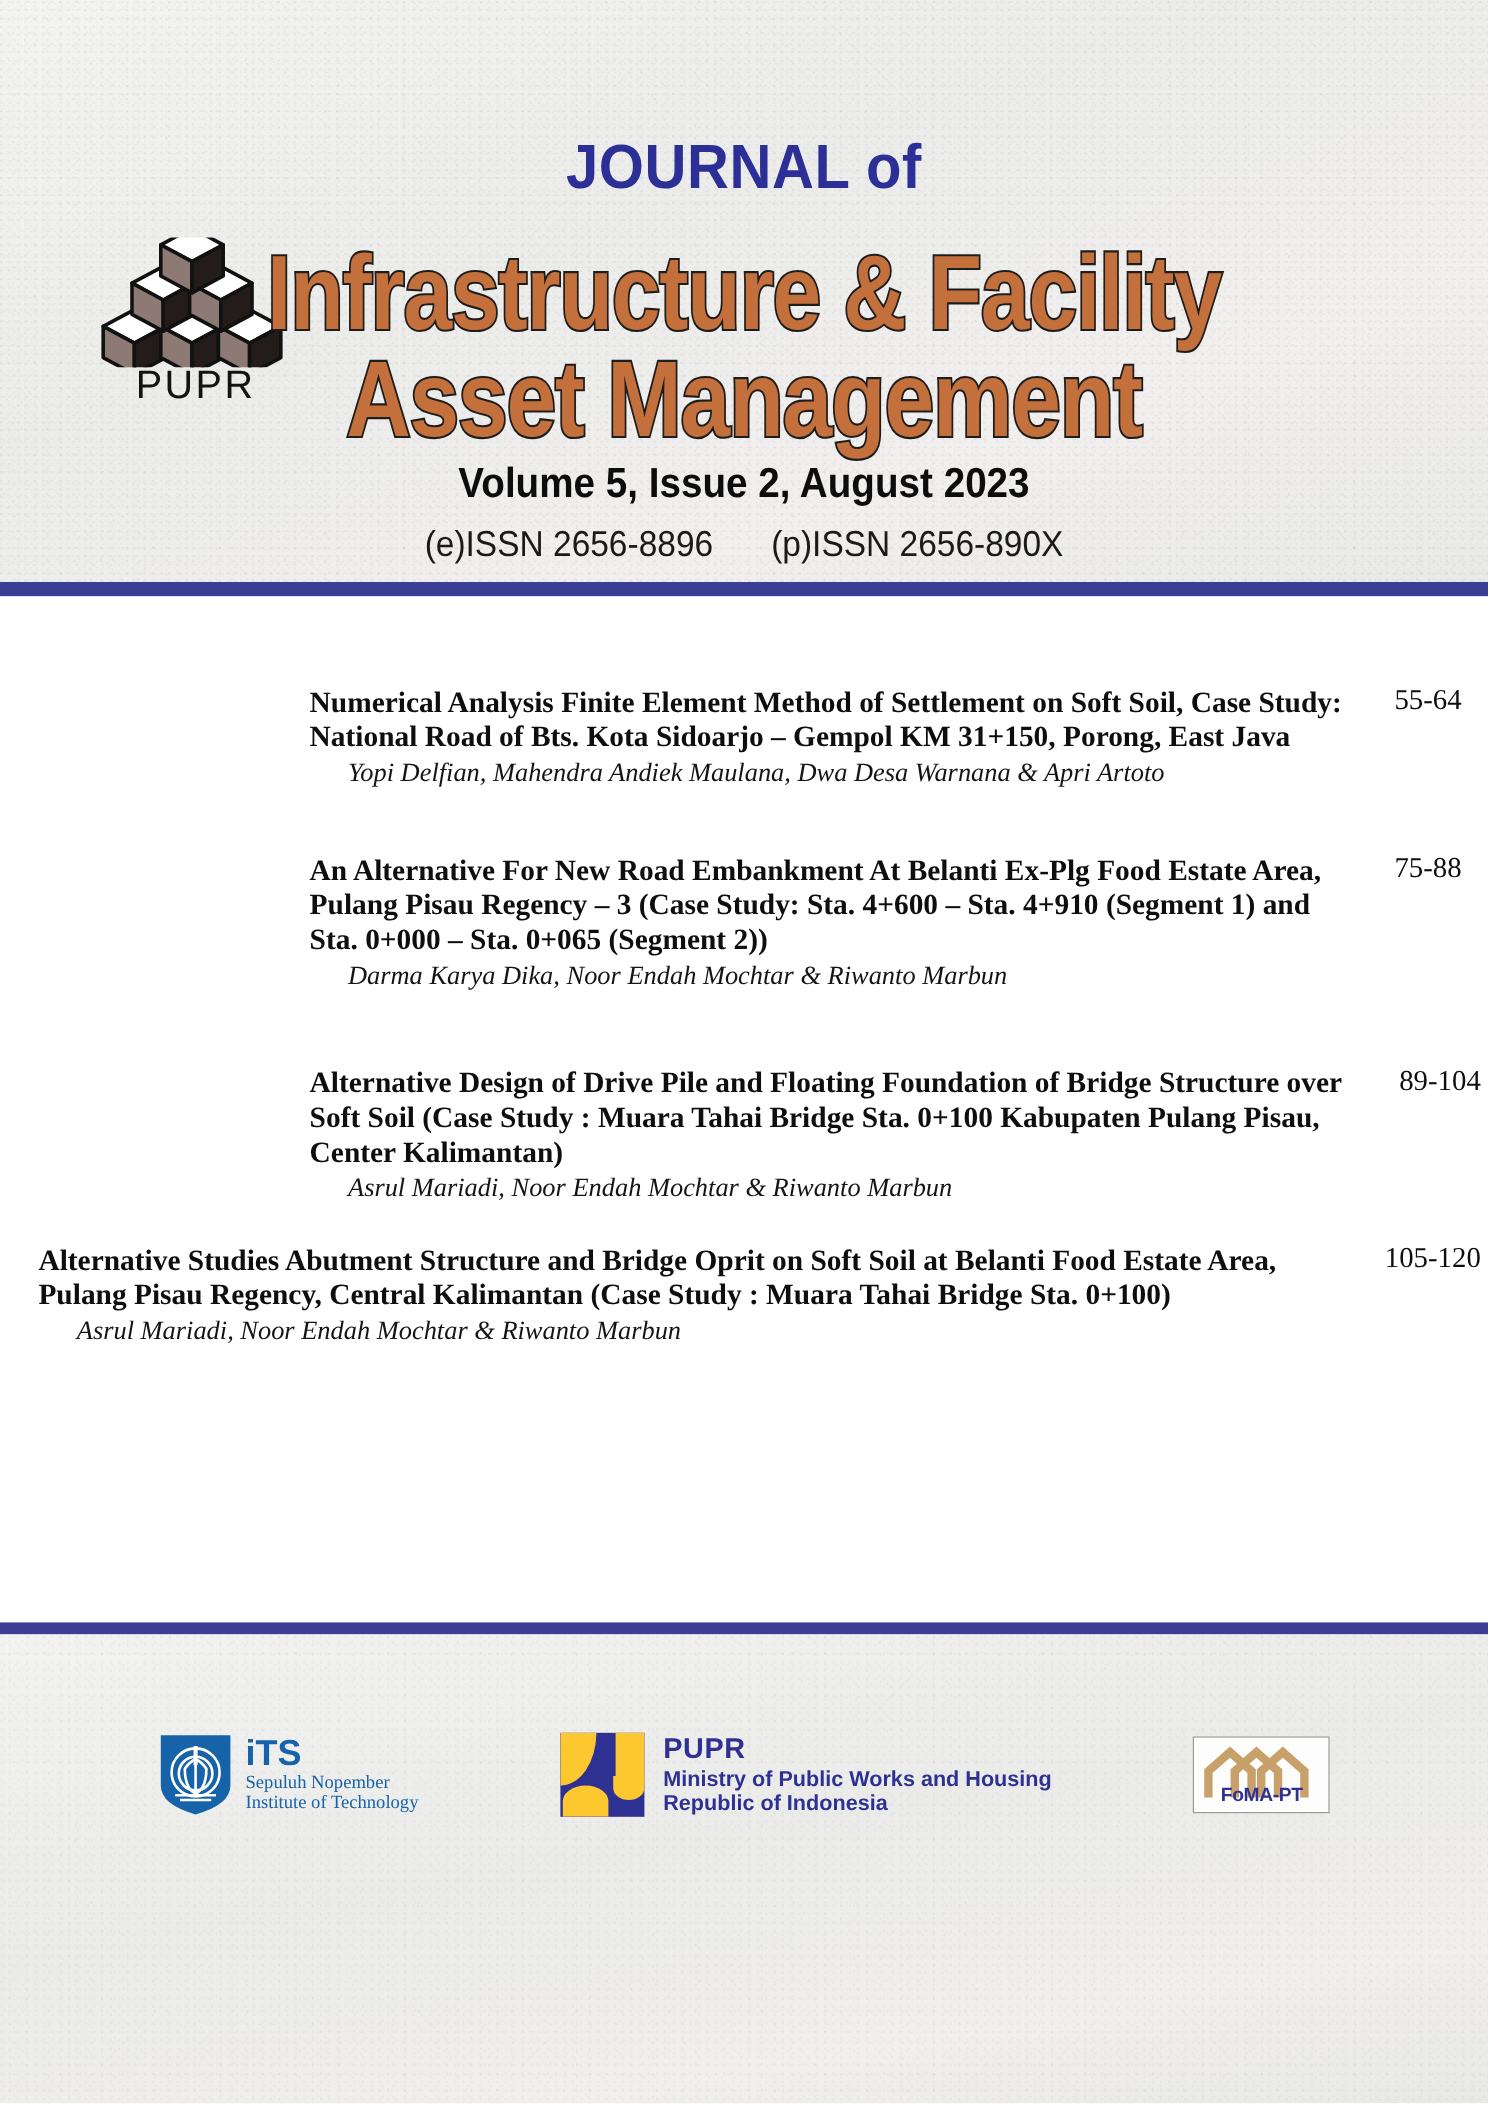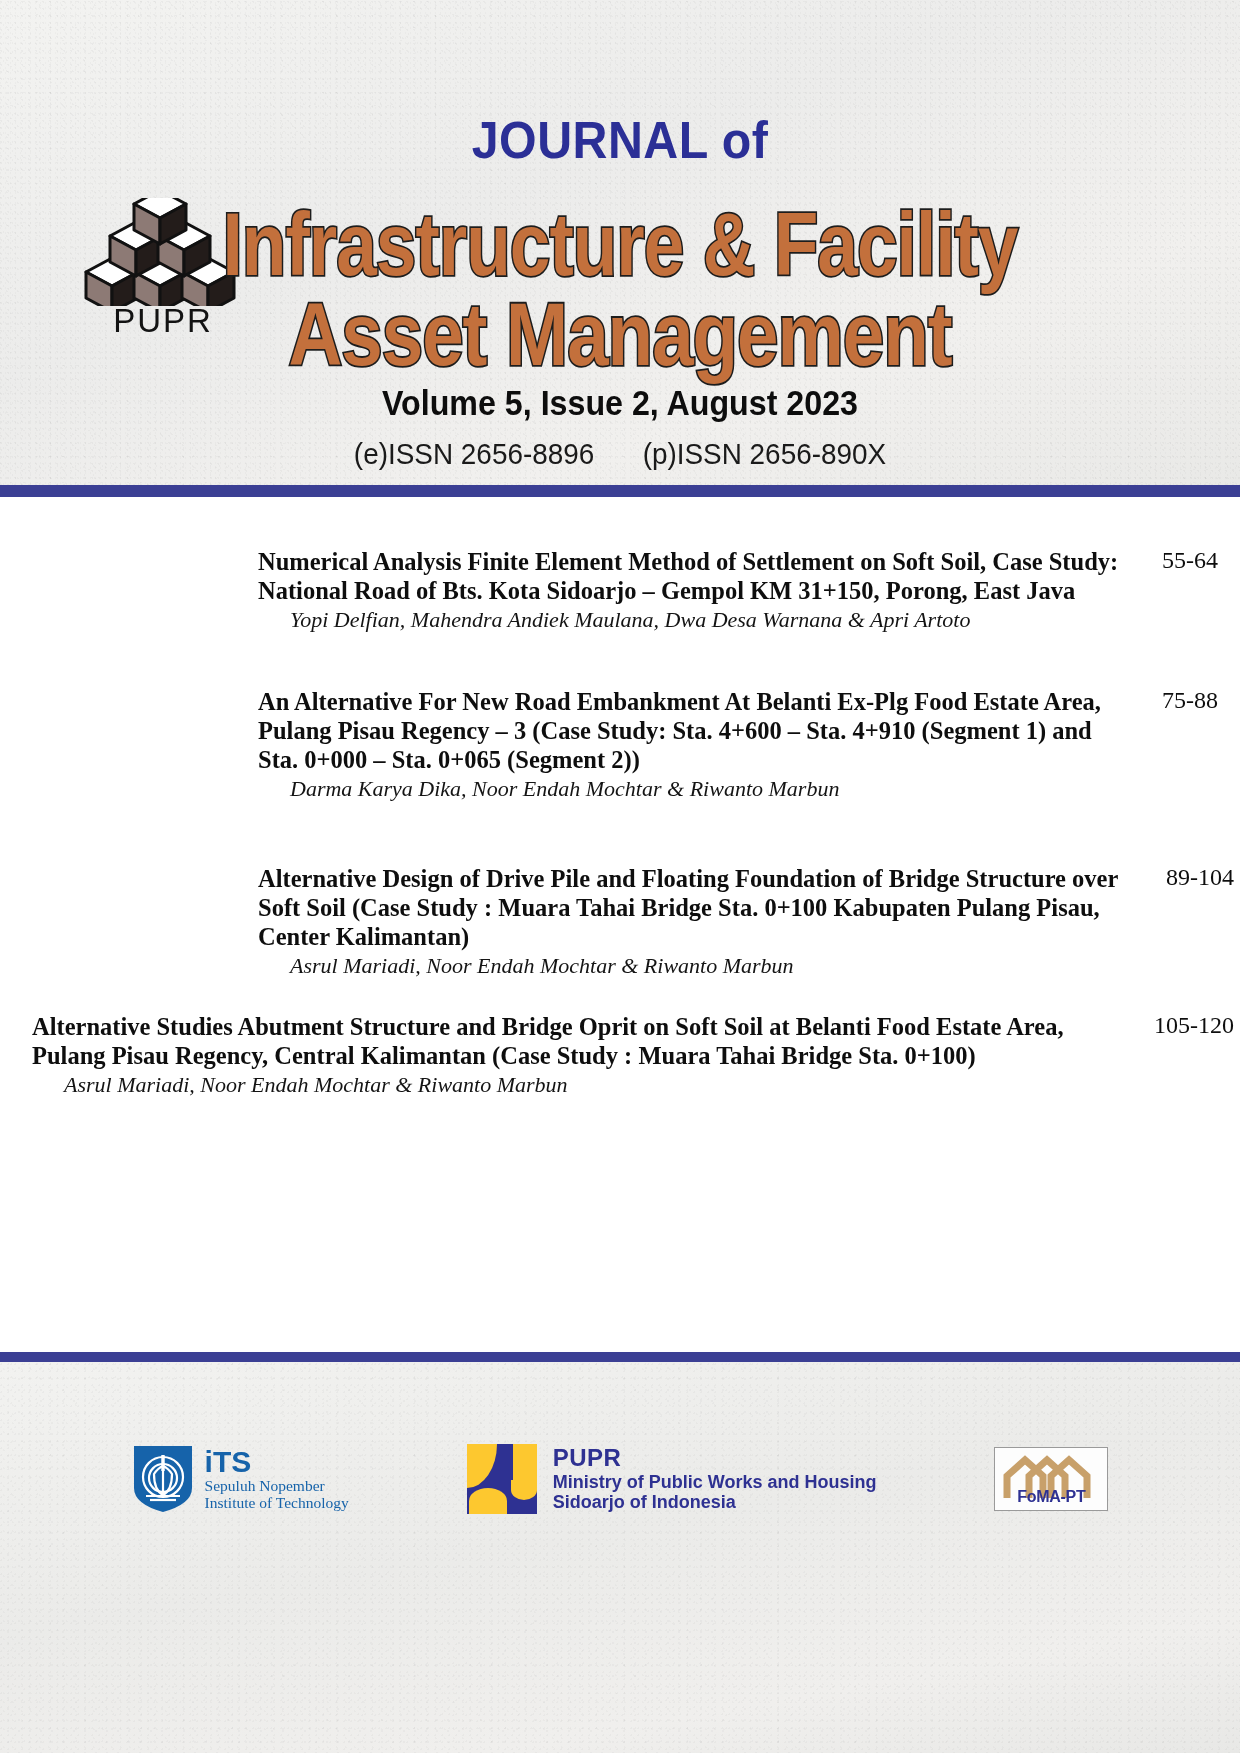--- a/index.html
+++ b/index.html
@@ -170,21 +170,21 @@
     position: absolute;
     right: 18px;
     top: 0px;
     width: 108px;
     text-align: right;
     font-family: "Liberation Serif", serif;
     font-size: 24px;
     color: #0e0e0e;
     font-weight: 400;
   }
-  .entry.e1 { margin-top: 50px; }
+  .entry.e1 { margin-top: 74px; }
   .entry.e2 { margin-top: 50px; }
   .entry.e3 { margin-top: 54px; }
   .entry.e4 { margin-top: 62px; }
   .entry.e5 { margin-top: 33px; padding-left: 32px; }
 
   .entry.e1 .pages, .entry.e2 .pages, .entry.e3 .pages { right: 22px; }
   .entry.e4 .pages { right: 6px; }
   .entry.e5 .pages { right: 6px; }
 
   
@@ -412,21 +412,21 @@
       <div class="pupr-logo">
         <div class="pupr-mark">
           <div class="q1"></div>
           <div class="q2"></div>
           <div class="q3"></div>
           <div class="q4"></div>
         </div>
         <div class="pupr-text">
           <div class="pupr-title">PUPR</div>
           <div class="pupr-sub">Ministry of Public Works and Housing</div>
-          <div class="pupr-sub">Sidoarjo of Indonesia</div>
+          <div class="pupr-sub">Republic of Indonesia</div>
         </div>
       </div>
 
       <div class="foma-logo">
         <svg width="104" height="46" viewBox="0 0 104 46">
           <g fill="none" stroke="#c8a06a" stroke-width="7" stroke-linejoin="miter">
             <path d="M8 44 L8 22 L26 6 L44 22 L44 44"></path>
             <path d="M30 44 L30 22 L48 6 L66 22 L66 44"></path>
             <path d="M52 44 L52 22 L70 6 L88 22 L88 44"></path>
           </g>

